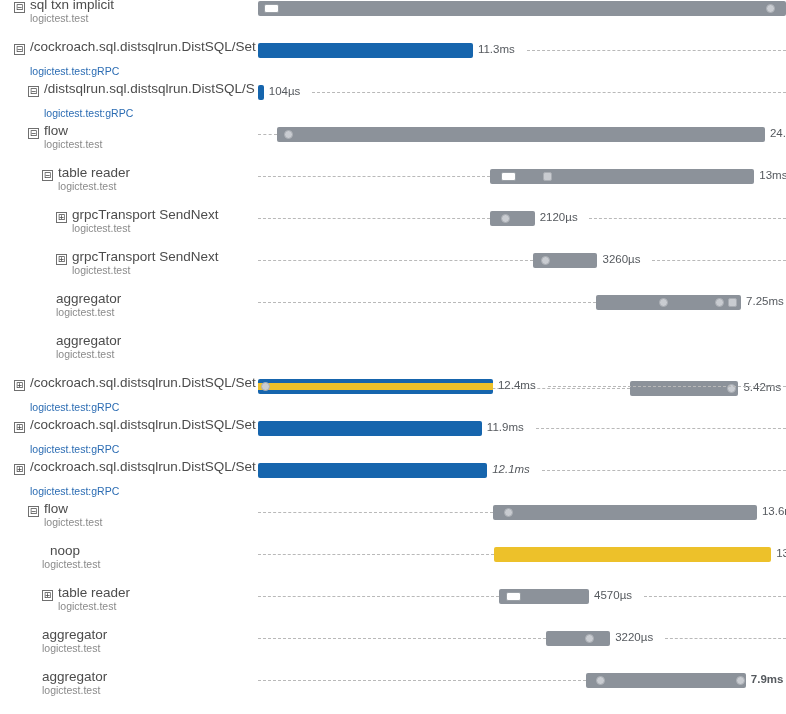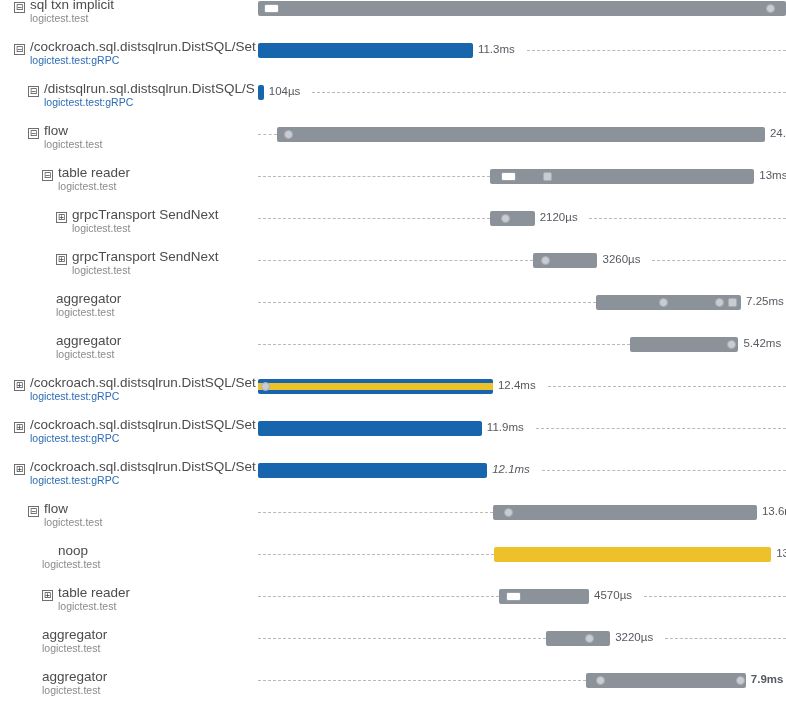--- a/index.html
+++ b/index.html
@@ -58,20 +58,21 @@
   .svc-name {
     position: absolute;
     top: 15px;
     font-size: 10.5px;
     color: #8a8a8a;
     white-space: nowrap;
     line-height: 13px;
   }
   .svc-name.link {
     color: #2b6cb3;
+    margin-top: 11px;
   }
   
   .lane {
     position: absolute;
     top: 0;
     height: 42px;
     right: 0;
   }
   .guide {
     position: absolute;
@@ -235,21 +236,21 @@
         <div class="marker" style="left: 456.72px;"></div>
         <div class="marker sq" style="left: 469.92px;"></div>
         <div class="dur" style="left: 488.12px;">7.25ms</div>
       </div>
     </div>
     <div class="row" style="top: 333px;">
       <div class="label-block" style="left: 56px;">
         <div class="op-name" style="left: 0px;">aggregator</div>
         <div class="svc-name" style="left: 0px;">logictest.test</div>
       </div>
-      <div class="lane" style="left: 258px; width: 528px;">
+      <div class="lane" style="left: 258px; width: 528px; margin-top: 44px;">
         <div class="guide" style="left: 0px; width: 372.24px;"></div>
         <div class="bar grey" style="left: 372.24px; width: 108.24px;"></div>
         <div class="marker" style="left: 468.864px;"></div>
         <div class="dur" style="left: 485.48px;">5.42ms</div>
       </div>
     </div>
     <div class="row" style="top: 375px;">
       <div class="label-block" style="left: 14px;">
         <div class="toggle" style="left: 0px;">⊞</div>
         <div class="op-name" style="left: 16px;">/cockroach.sql.distsqlrun.DistSQL/Set</div>
@@ -296,21 +297,21 @@
       </div>
       <div class="lane" style="left: 258px; width: 528px;">
         <div class="guide" style="left: 0px; width: 234.96px;"></div>
         <div class="bar grey" style="left: 234.96px; width: 264px;"></div>
         <div class="marker" style="left: 245.52px;"></div>
         <div class="dur" style="left: 503.96px;">13.6ms</div>
       </div>
     </div>
     <div class="row" style="top: 543px;">
       <div class="label-block" style="left: 42px;">
-        <div class="op-name" style="left: 16px;">noop</div>
+        <div class="op-name" style="left: 8px;">noop</div>
         <div class="svc-name" style="left: 0px;">logictest.test</div>
       </div>
       <div class="lane" style="left: 258px; width: 528px;">
         <div class="guide" style="left: 0px; width: 236.016px;"></div>
         <div class="bar gold" style="left: 236.016px; width: 277.2px;"></div>
         <div class="dur" style="left: 518.216px;">13.5ms</div>
       </div>
     </div>
     <div class="row" style="top: 585px;">
       <div class="label-block" style="left: 42px;">

